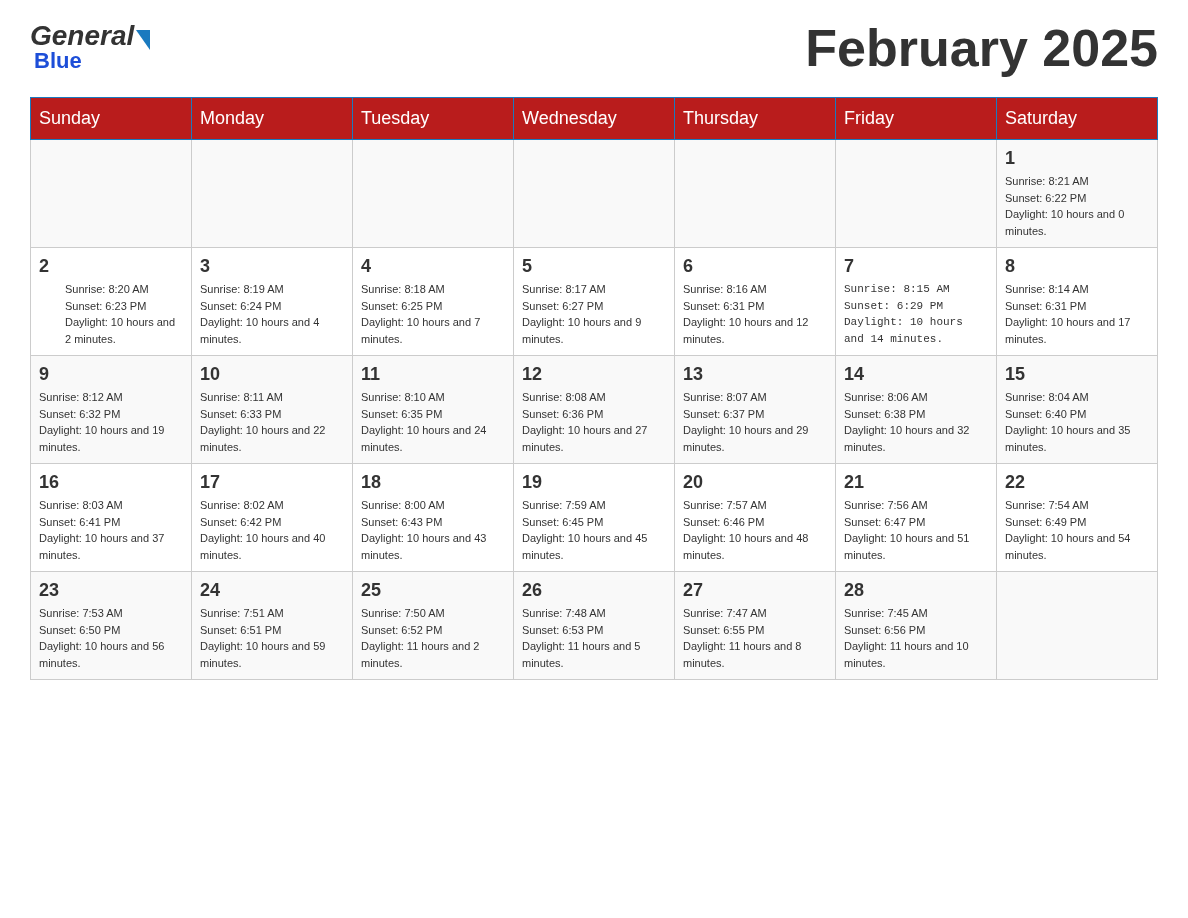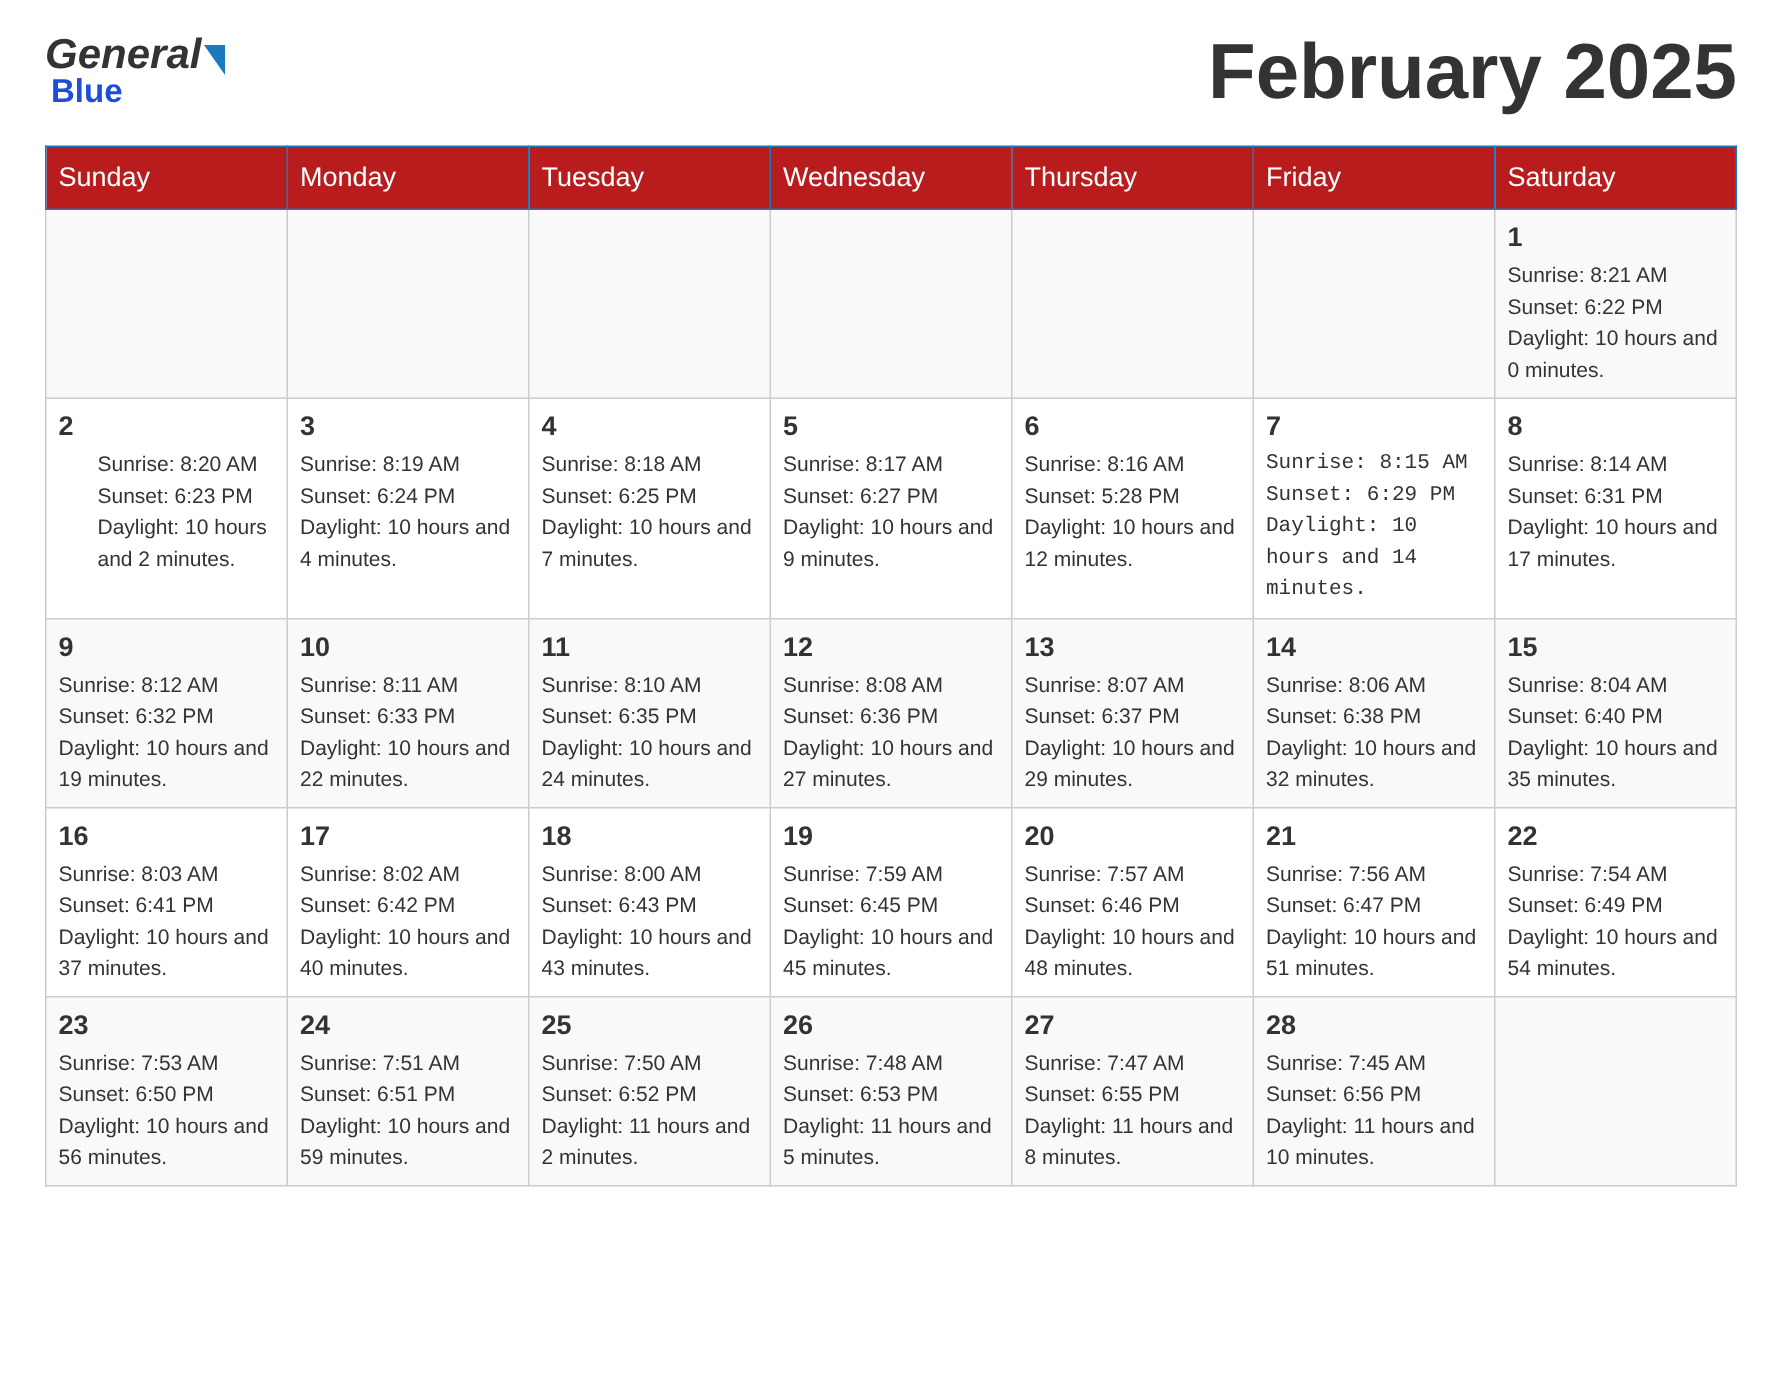--- a/index.html
+++ b/index.html
@@ -91,21 +91,21 @@
     .calendar tr:nth-child(even) td {
       background-color: #fff;
     }
     .day-number {
       font-size: 18px;
       font-weight: bold;
       display: block;
       margin-bottom: 4px;
     }
     .day-info {
-      font-size: 14px;
+      font-size: 11px;
       line-height: 1.5;
       color: #333;
     }
     .empty-cell {
       background: #f9f9f9;
     }
     .calendar tbody tr:first-child td {
       background: #f9f9f9;
     }
     .calendar tbody tr:nth-child(2) td {
@@ -185,21 +185,21 @@
         </td>
         <td>
           <span class="day-number">5</span>
           <div class="day-info" style="white-space: pre-line;">Sunrise: 8:17 AM
 Sunset: 6:27 PM
 Daylight: 10 hours and 9 minutes.</div>
         </td>
         <td>
           <span class="day-number">6</span>
           <div class="day-info" style="white-space: pre-line;">Sunrise: 8:16 AM
-Sunset: 5:28 PM
+Sunset: 6:31 PM
 Daylight: 10 hours and 12 minutes.</div>
         </td>
         <td>
           <span class="day-number">7</span>
           <div class="day-info" style="white-space: pre-line; font-family: Liberation Mono, monospace;">Sunrise: 8:15 AM
 Sunset: 6:29 PM
 Daylight: 10 hours and 14 minutes.</div>
         </td>
         <td>
           <span class="day-number">8</span>

